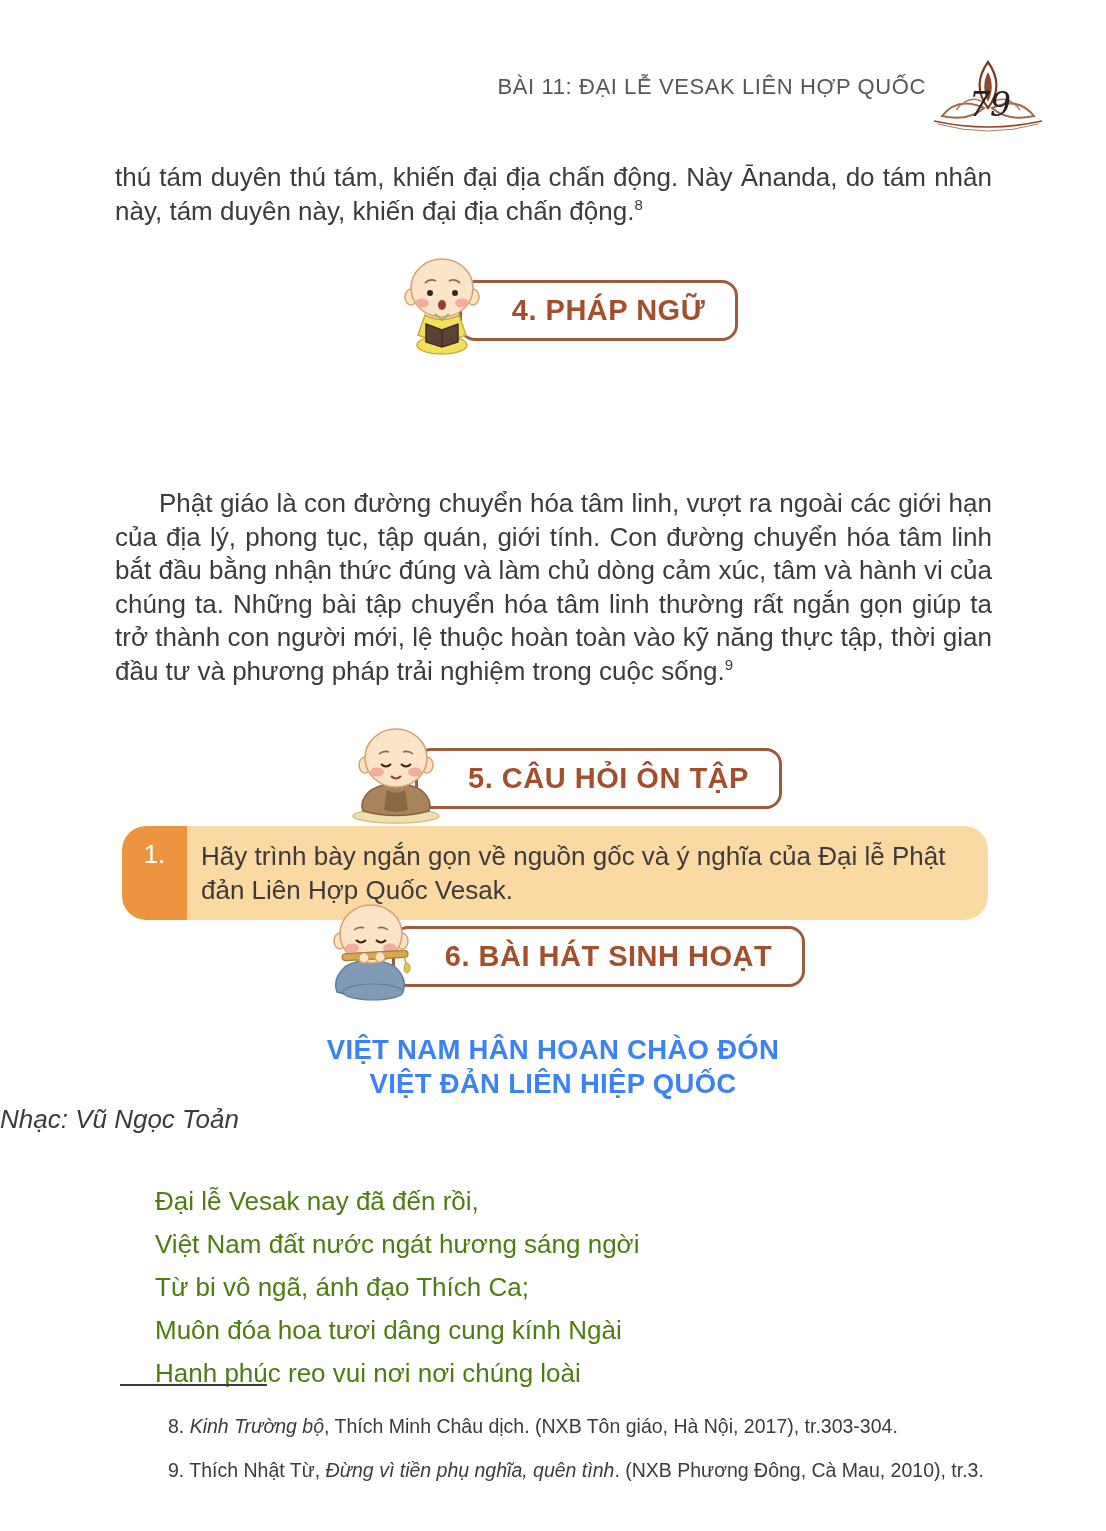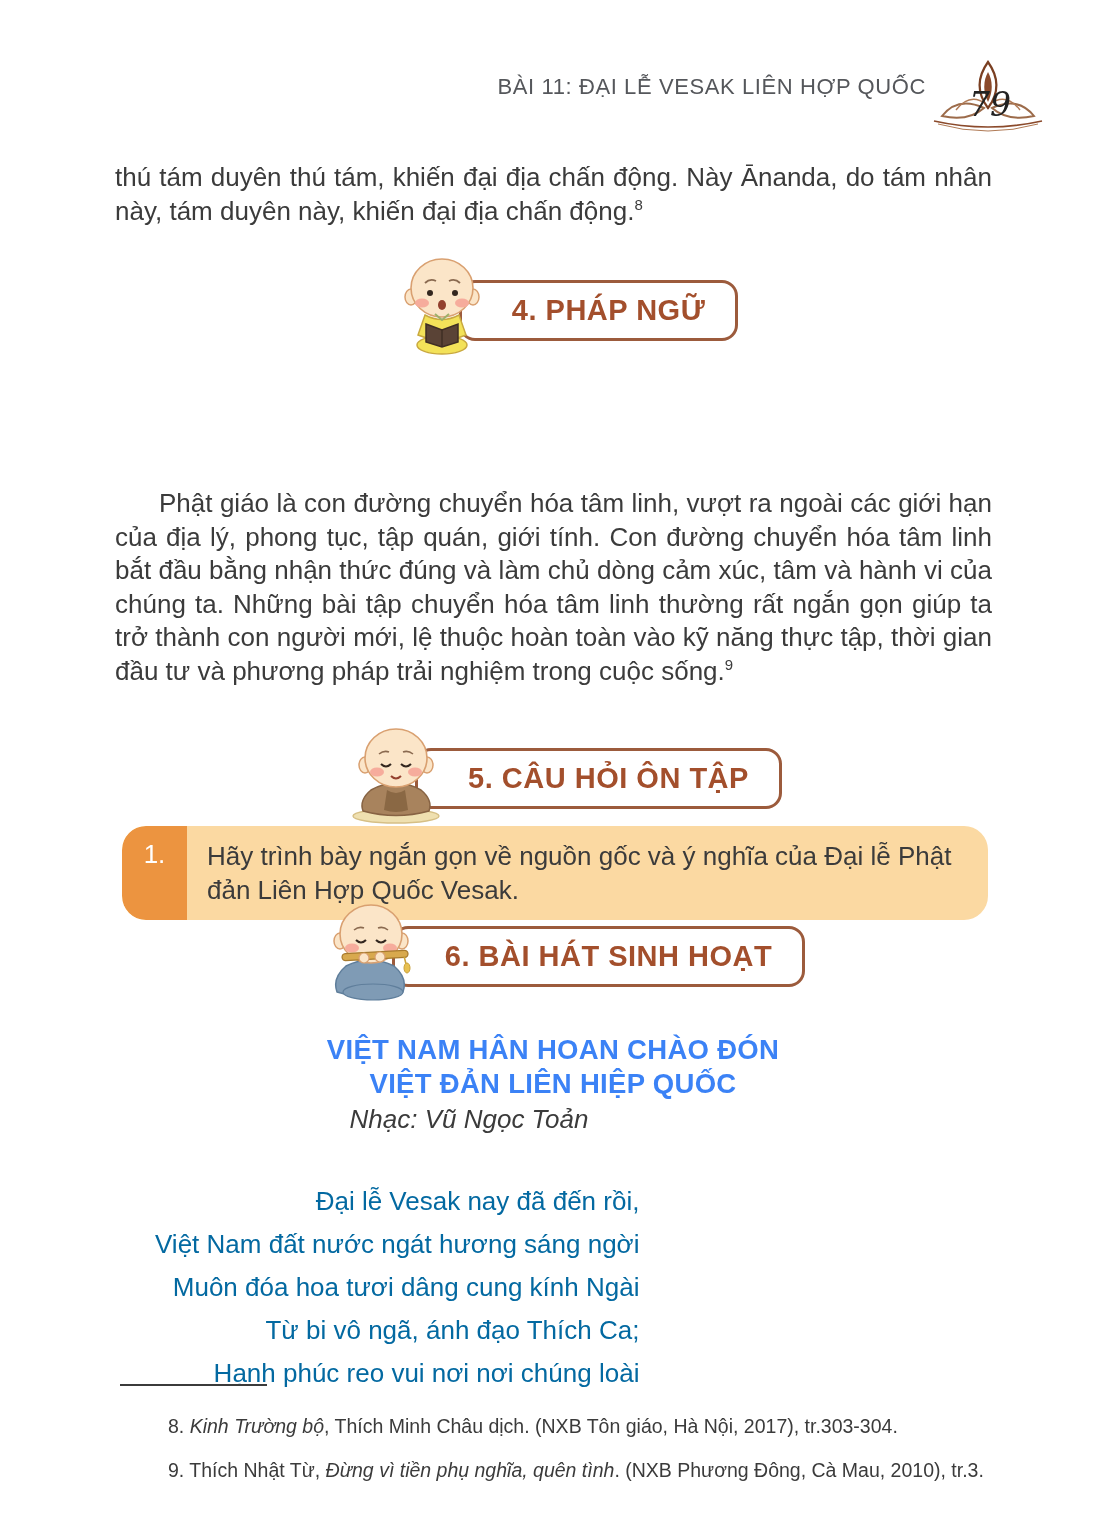--- a/index.html
+++ b/index.html
@@ -54,33 +54,33 @@
   
   .question-box {
     position:absolute; left:122px; top:826px; width:866px; min-height:81px;
     background:#fbd9a2; border-radius:24px; display:flex; overflow:hidden;
   }
   .q-num {
     flex:0 0 65px; background:#ec9440; border-radius:24px 0 0 24px;
     color:#ffffff; font-size:26px; text-align:center; padding-top:13px;
   }
   .q-text {
-    flex:1; padding:13px 26px 13px 20px; font-size:26px; line-height:34px; color:#3b3b3b;
+    flex:1; padding:13px 26px 13px 14px; font-size:26px; line-height:34px; color:#3b3b3b;
   }
 
   
   .song-title {
     position:absolute; top:1033px; left:0; width:1106px; text-align:center;
     font-weight:bold; font-size:27.5px; line-height:34px; color:#3b82f6; letter-spacing:.3px;
   }
   .song-composer {
-    position:absolute; top:1104px; left:0; width:938px; text-align:center;
+    position:absolute; top:1104px; left:0; width:938px; 
     font-style:italic; font-size:26px; color:#3b3b3b;
   }
-  .lyrics { position:absolute; top:1180px; left:155px; font-size:26px; line-height:43px; color:#0369a1;text-align:right; }
+  .lyrics { position:absolute; top:1180px; left:155px; font-size:26px; line-height:43px; color:#4d7c0f; }
   .lyric-line { display:block; }
 
   
   .fn-separator { position:absolute; left:120px; top:1384px; width:147px; height:2px; background:#3b3b3b; }
   .footnotes { position:absolute; left:152px; top:1396px; width:880px; font-size:19.5px; line-height:28px; color:#3b3b3b; }
   .footnote { margin:16px; }
 </style>
 </head>
 <body>
 
@@ -189,22 +189,22 @@
 
   <div class="song-title">
     <div>VIỆT NAM HÂN HOAN CHÀO ĐÓN</div>
     <div>VIỆT ĐẢN LIÊN HIỆP QUỐC</div>
   </div>
   <div class="song-composer">Nhạc: Vũ Ngọc Toản</div>
 
   <div class="lyrics">
     <span class="lyric-line">Đại lễ Vesak nay đã đến rồi,</span>
     <span class="lyric-line">Việt Nam đất nước ngát hương sáng ngời</span>
+    <span class="lyric-line">Từ bi vô ngã, ánh đạo Thích Ca;</span>
     <span class="lyric-line">Muôn đóa hoa tươi dâng cung kính Ngài</span>
-    <span class="lyric-line">Từ bi vô ngã, ánh đạo Thích Ca;</span>
     <span class="lyric-line">Hạnh phúc reo vui nơi nơi chúng loài</span>
   </div>
 
   <div class="fn-separator"></div>
   <div class="footnotes">
     <p class="footnote"><span>8. </span><i>Kinh Trường bộ</i><span>, Thích Minh Châu dịch. (NXB Tôn giáo, Hà Nội, 2017), tr.303-304.</span></p>
     <p class="footnote"><span>9. Thích Nhật Từ, </span><i>Đừng vì tiền phụ nghĩa, quên tình</i><span>. (NXB Phương Đông, Cà Mau, 2010), tr.3.</span></p>
   </div>
 
 </div>

